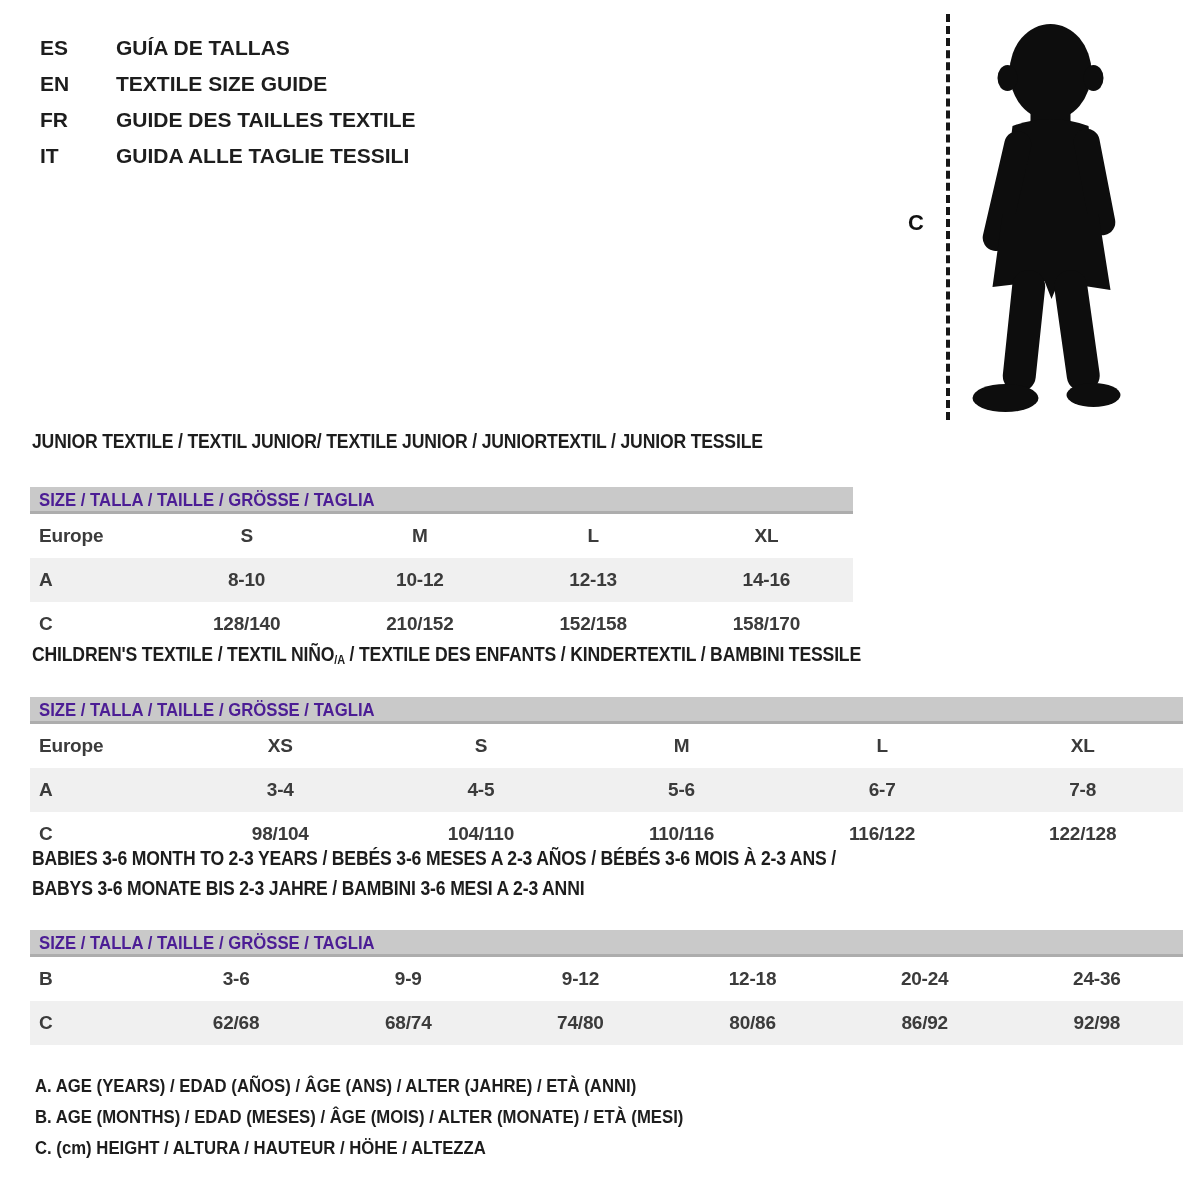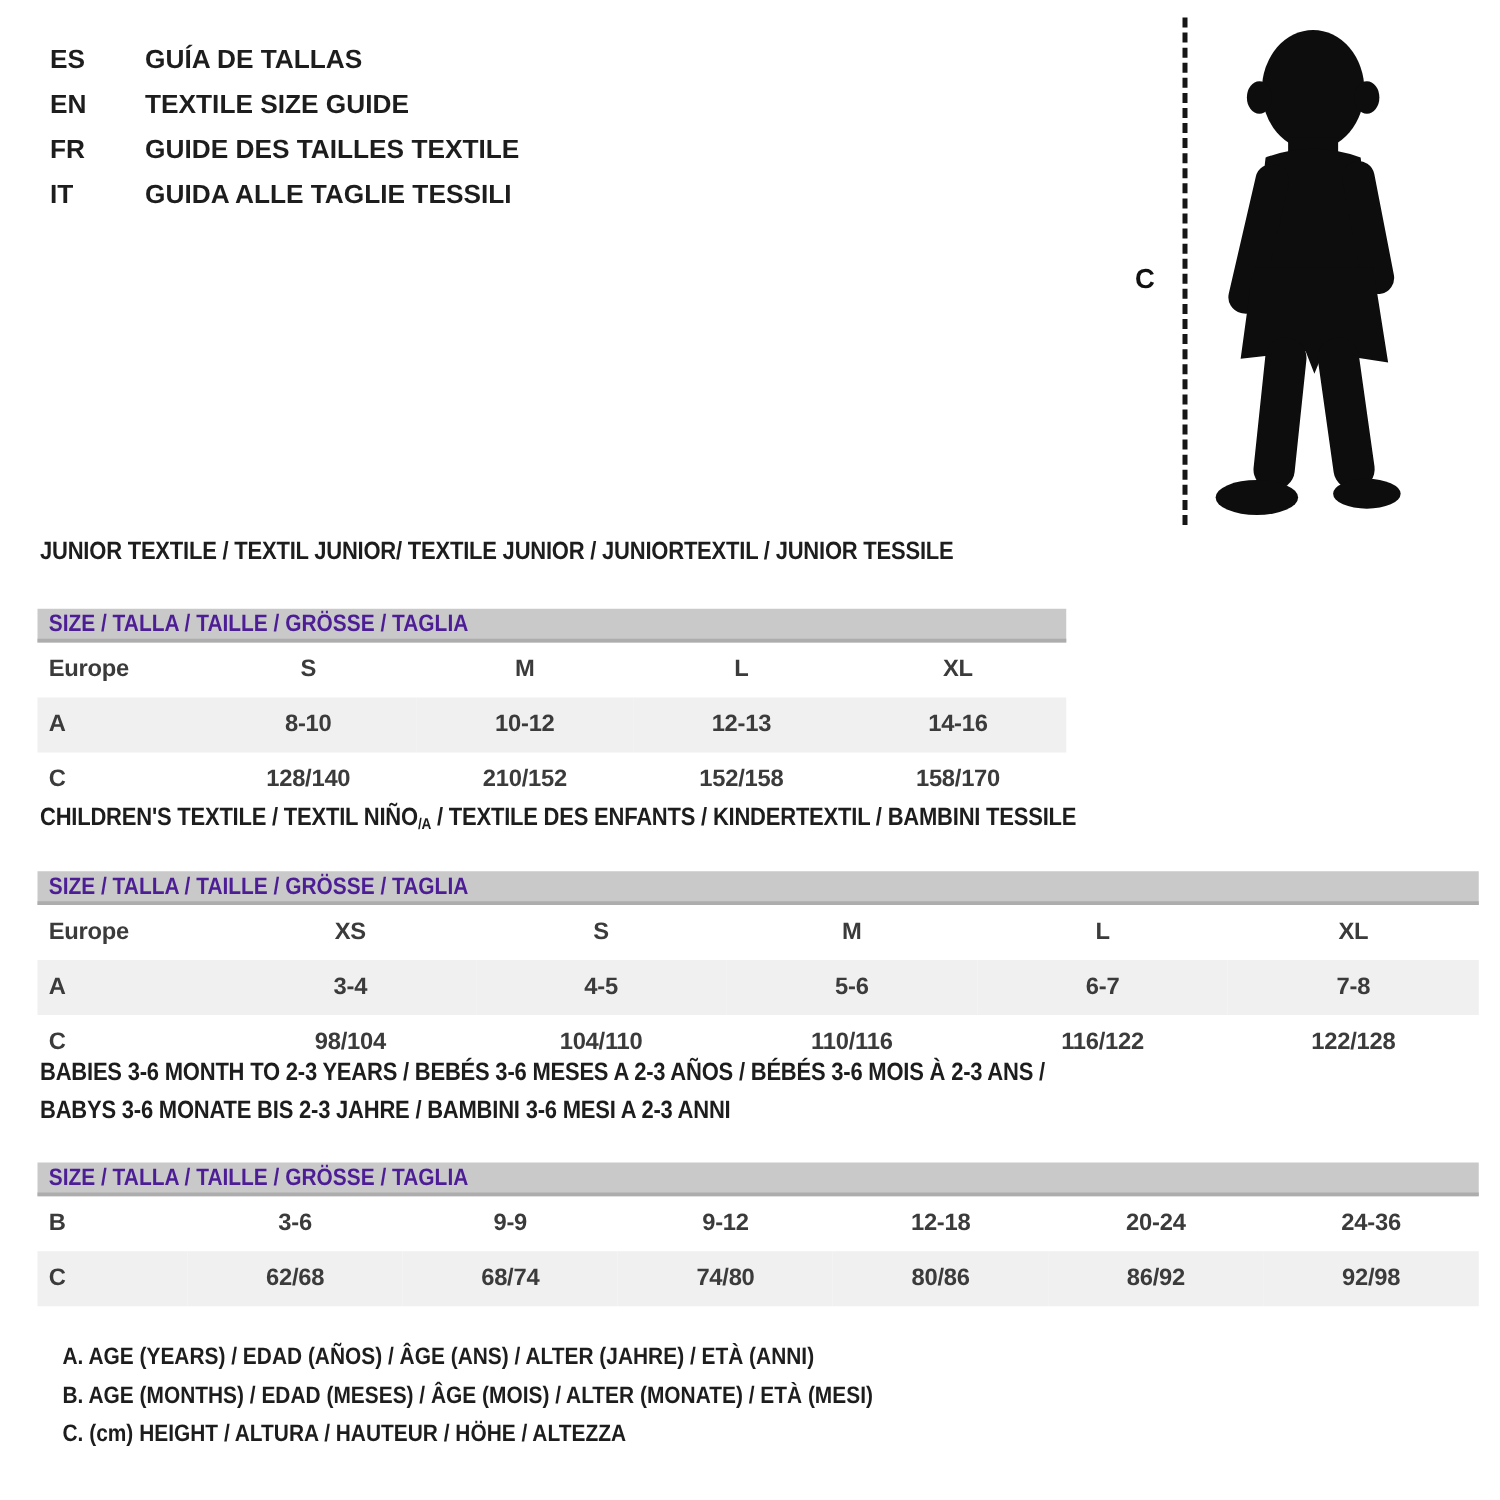--- a/index.html
+++ b/index.html
@@ -31,21 +31,21 @@
     display:flex;align-items:flex-end;padding-left:9px;box-sizing:content-box;
     color:#4c1d95;font-size:19px;}
 
   
   .size-table{border-collapse:collapse;table-layout:fixed;font-size:19px;color:#3b3b3b;}
   .size-table td{text-align:center;height:44px;padding:0;letter-spacing:-0.2px;}
   .size-table td.lbl{text-align:left;padding-left:9px;}
   tr.shaded{background:#f0f0f0;}
 
   
-  .legend{left:35px;top:1070px;font-size:19px;line-height:31px;margin-left:15px;}
+  .legend{left:35px;top:1070px;font-size:19px;line-height:31px;}
 </style>
 </head>
 <body>
 
 <div class="abs lang">
   <div class="lang-row">
     <span class="lang-code">ES</span>
     <span>GUÍA DE TALLAS</span>
   </div>
   <div class="lang-row">

